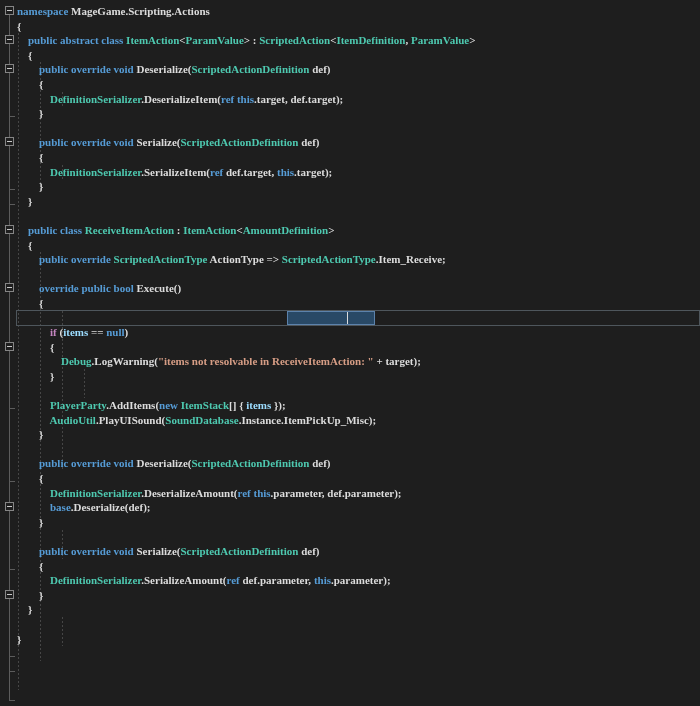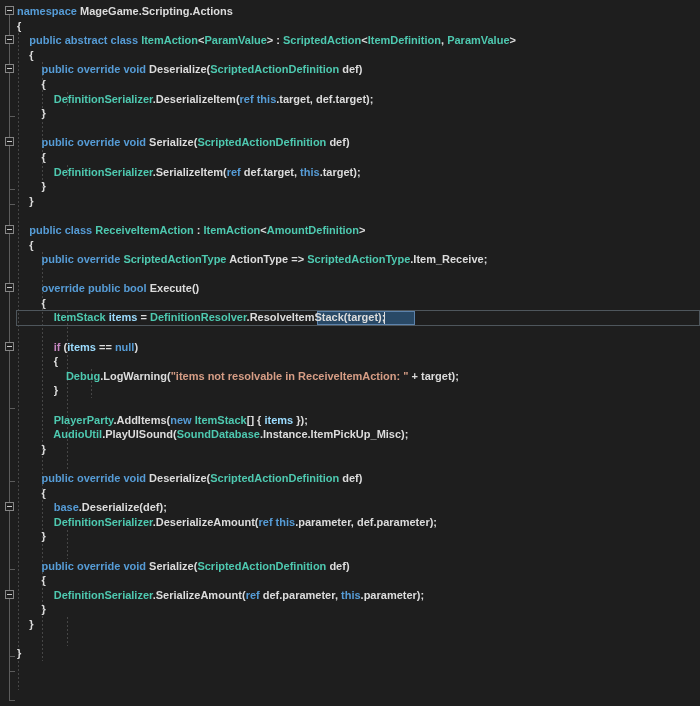--- a/index.html
+++ b/index.html
@@ -1,19 +1,19 @@
 <!DOCTYPE html>
 <html><head>
 <meta charset="utf-8">
 <style>
   html,body{margin:0;padding:0;background:#141414;}
   .editor{
     position:relative;width:700px;height:706px;overflow:hidden;
     background:var(--bg,#1e1e1e);
-    font-family:Liberation Sans, sans-serif;
+    font-family:Liberation Serif, serif;
     font-size:11px;font-weight:700;letter-spacing:0;
   }
   .layer{position:absolute;inset:0;pointer-events:none;}
   #guides{z-index:0}
   #sellayer{z-index:1}
   #code{position:absolute;left:0;top:4px;right:0;z-index:2;}
   #foldmargin{z-index:4}
   #chrome{z-index:3}
   .line{height:14.6px;line-height:14.6px;white-space:pre;padding-left:17px;}
   .tk{display:inline;}
@@ -69,35 +69,34 @@
       <div class="line"><span class="tk pl">            </span><span class="tk type">DefinitionSerializer</span><span class="tk pl">.</span><span class="tk meth">SerializeItem</span><span class="tk pl">(</span><span class="tk kw">ref</span><span class="tk pl"> def.target, </span><span class="tk kw">this</span><span class="tk pl">.target);</span></div>
       <div class="line"><span class="tk pl">        }</span></div>
       <div class="line"><span class="tk pl">    }</span></div>
       <div class="line"></div>
       <div class="line"><span class="tk pl">    </span><span class="tk kw">public</span><span class="tk pl"> </span><span class="tk kw">class</span><span class="tk pl"> </span><span class="tk type">ReceiveItemAction</span><span class="tk pl"> : </span><span class="tk type">ItemAction</span><span class="tk pl">&lt;</span><span class="tk type">AmountDefinition</span><span class="tk pl">&gt;</span></div>
       <div class="line"><span class="tk pl">    {</span></div>
       <div class="line"><span class="tk pl">        </span><span class="tk kw">public</span><span class="tk pl"> </span><span class="tk kw">override</span><span class="tk pl"> </span><span class="tk type">ScriptedActionType</span><span class="tk pl"> ActionType =&gt; </span><span class="tk type">ScriptedActionType</span><span class="tk pl">.Item_Receive;</span></div>
       <div class="line"></div>
       <div class="line"><span class="tk pl">        </span><span class="tk kw">override</span><span class="tk pl"> </span><span class="tk kw">public</span><span class="tk pl"> </span><span class="tk kw">bool</span><span class="tk pl"> </span><span class="tk meth">Execute</span><span class="tk pl">()</span></div>
       <div class="line"><span class="tk pl">        {</span></div>
-      <div class="line"><span class="tk pl">            </span><span class="tk type">ItemStack</span><span class="tk pl"> </span><span class="tk vr">items</span><span class="tk pl"> = </span><span class="tk type">DefinitionResolver</span><span class="tk pl">.</span><span class="tk meth">ResolveItemStack</span><span class="tk pl">(target);</span></div>
       <div class="line"></div>
       <div class="line"><span class="tk pl">            </span><span class="tk ctrl">if</span><span class="tk pl"> (</span><span class="tk vr">items</span><span class="tk pl"> == </span><span class="tk kw">null</span><span class="tk pl">)</span></div>
       <div class="line"><span class="tk pl">            {</span></div>
       <div class="line"><span class="tk pl">                </span><span class="tk type">Debug</span><span class="tk pl">.</span><span class="tk meth">LogWarning</span><span class="tk pl">(</span><span class="tk str">"items not resolvable in ReceiveItemAction: "</span><span class="tk pl"> + target);</span></div>
       <div class="line"><span class="tk pl">            }</span></div>
       <div class="line"></div>
       <div class="line"><span class="tk pl">            </span><span class="tk type">PlayerParty</span><span class="tk pl">.</span><span class="tk meth">AddItems</span><span class="tk pl">(</span><span class="tk kw">new</span><span class="tk pl"> </span><span class="tk type">ItemStack</span><span class="tk pl">[] { </span><span class="tk vr">items</span><span class="tk pl"> });</span></div>
       <div class="line"><span class="tk pl">            </span><span class="tk type">AudioUtil</span><span class="tk pl">.</span><span class="tk meth">PlayUISound</span><span class="tk pl">(</span><span class="tk type">SoundDatabase</span><span class="tk pl">.Instance.ItemPickUp_Misc);</span></div>
       <div class="line"><span class="tk pl">        }</span></div>
       <div class="line"></div>
       <div class="line"><span class="tk pl">        </span><span class="tk kw">public</span><span class="tk pl"> </span><span class="tk kw">override</span><span class="tk pl"> </span><span class="tk kw">void</span><span class="tk pl"> </span><span class="tk meth">Deserialize</span><span class="tk pl">(</span><span class="tk type">ScriptedActionDefinition</span><span class="tk pl"> def)</span></div>
       <div class="line"><span class="tk pl">        {</span></div>
+      <div class="line"><span class="tk pl">            </span><span class="tk type">DefinitionSerializer</span><span class="tk pl">.</span><span class="tk meth">DeserializeAmount</span><span class="tk pl">(</span><span class="tk kw">ref</span><span class="tk pl"> </span><span class="tk kw">this</span><span class="tk pl">.parameter, def.parameter);</span></div>
       <div class="line"><span class="tk pl">            </span><span class="tk kw">base</span><span class="tk pl">.</span><span class="tk meth">Deserialize</span><span class="tk pl">(def);</span></div>
-      <div class="line"><span class="tk pl">            </span><span class="tk type">DefinitionSerializer</span><span class="tk pl">.</span><span class="tk meth">DeserializeAmount</span><span class="tk pl">(</span><span class="tk kw">ref</span><span class="tk pl"> </span><span class="tk kw">this</span><span class="tk pl">.parameter, def.parameter);</span></div>
       <div class="line"><span class="tk pl">        }</span></div>
       <div class="line"></div>
       <div class="line"><span class="tk pl">        </span><span class="tk kw">public</span><span class="tk pl"> </span><span class="tk kw">override</span><span class="tk pl"> </span><span class="tk kw">void</span><span class="tk pl"> </span><span class="tk meth">Serialize</span><span class="tk pl">(</span><span class="tk type">ScriptedActionDefinition</span><span class="tk pl"> def)</span></div>
       <div class="line"><span class="tk pl">        {</span></div>
       <div class="line"><span class="tk pl">            </span><span class="tk type">DefinitionSerializer</span><span class="tk pl">.</span><span class="tk meth">SerializeAmount</span><span class="tk pl">(</span><span class="tk kw">ref</span><span class="tk pl"> def.parameter, </span><span class="tk kw">this</span><span class="tk pl">.parameter);</span></div>
       <div class="line"><span class="tk pl">        }</span></div>
       <div class="line"><span class="tk pl">    }</span></div>
       <div class="line"></div>
       <div class="line"><span class="tk pl">}</span></div>
     </div>

